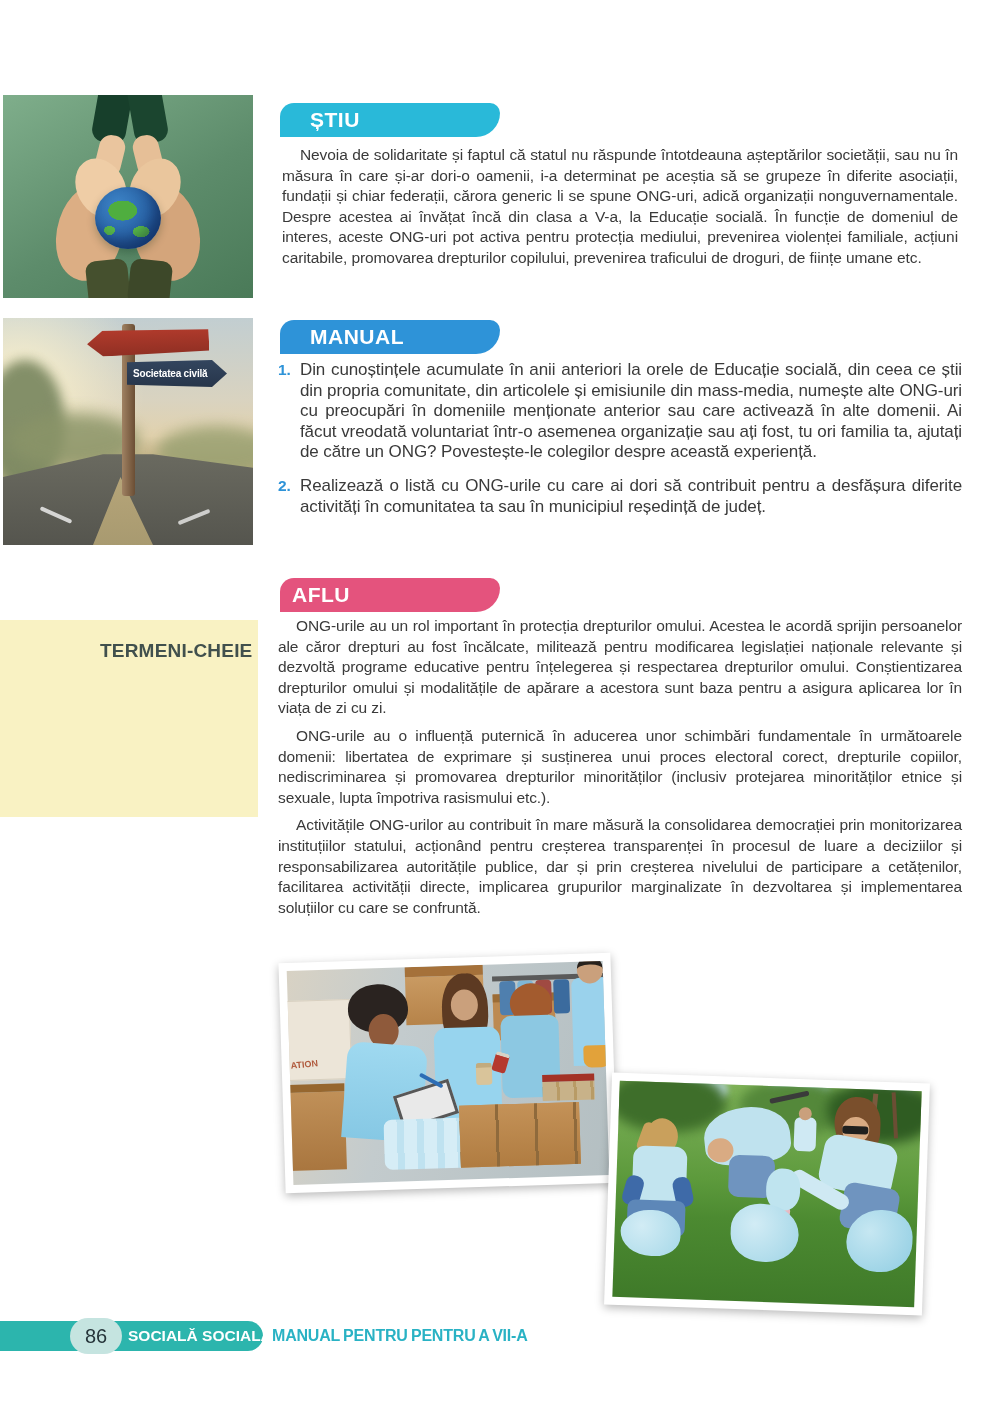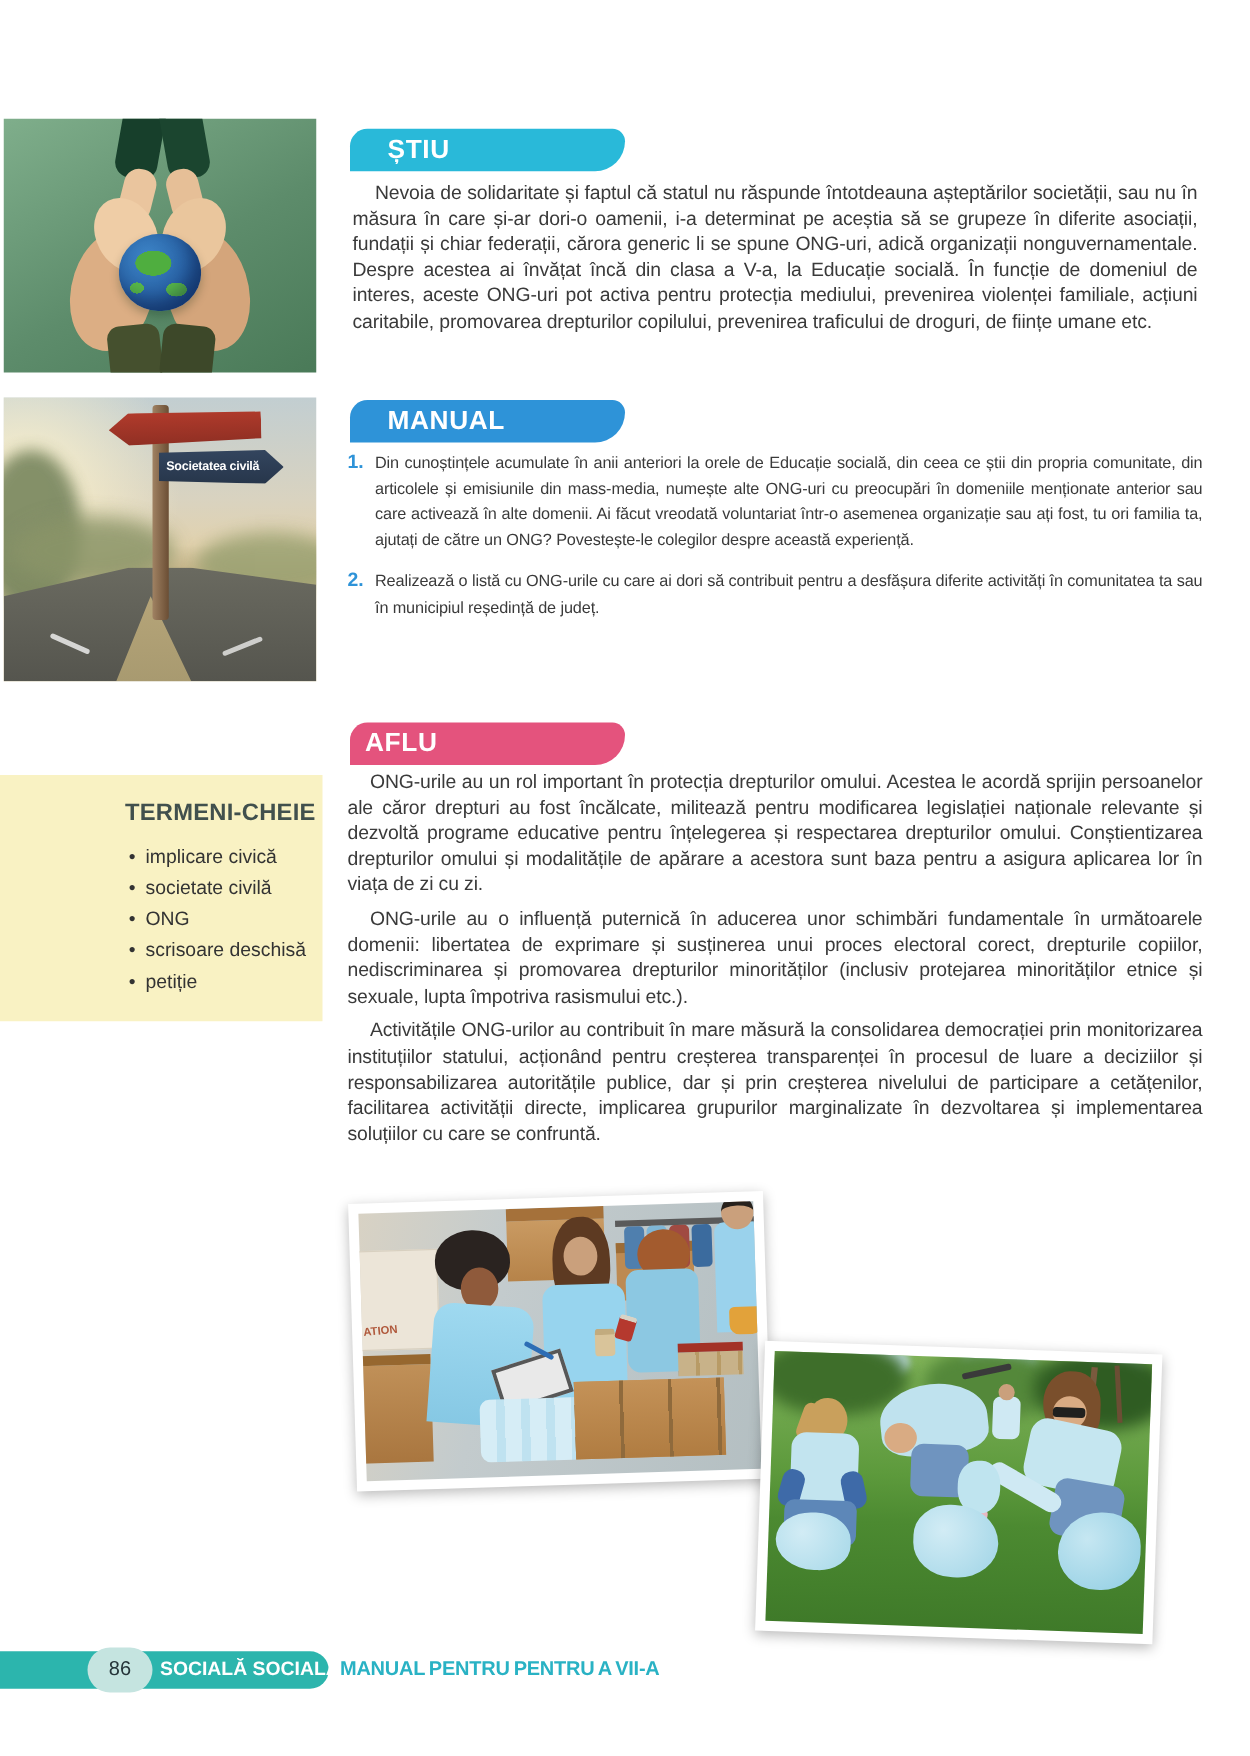--- a/index.html
+++ b/index.html
@@ -36,21 +36,21 @@
     margin:4px;text-align:justify;font-size:15.5px;line-height:20.6px;
     color:var(--body-text);letter-spacing:-.1px;
   }
   .indent{text-indent:18px;}
   #stiu-body{top:141px;}
   #exersez-block{top:360px;}
   #aflu-block{top:616px;}
   #aflu-block p{margin:0 0 7px 0;}
   .ex-item{display:flex;margin:0 0 13px 0;}
   .ex-num{flex:0 0 22px;color:var(--list-number);font-weight:bold;font-size:15.5px;line-height:20.6px;}
-  .ex-text{text-align:justify;font-size:13px;line-height:20.6px;color:var(--body-text);letter-spacing:-.1px;}
+  .ex-text{text-align:justify;font-size:17px;line-height:20.6px;color:var(--body-text);letter-spacing:-.1px;}
 
   
   #termeni{
     position:absolute;left:0;top:620px;width:258px;height:197px;
     background:var(--termeni-bg);
   }
   #termeni h3{
     margin:20px 0 12px 100px;font-size:19px;letter-spacing:.2px;
     color:var(--termeni-title);
   }
@@ -175,21 +175,21 @@
   .k-hand4{left:160px;top:118px;width:15px;height:13px;background:#e8b9c2;border-radius:50%;transform:rotate(20deg);}
   .k-jean4{left:226px;top:96px;width:56px;height:46px;background:#6f94bf;border-radius:10px;transform:rotate(8deg);}
   .k-bag1{left:116px;top:118px;width:68px;height:58px;background:radial-gradient(circle at 35% 35%,#d2ecf5,#9fd4e6);border-radius:45% 55% 50% 50%;}
   .k-bag2{left:6px;top:128px;width:60px;height:46px;background:radial-gradient(circle at 35% 35%,#d2ecf5,#a6d8e8);border-radius:50% 50% 45% 55%;}
   .k-bag3{left:232px;top:120px;width:66px;height:62px;background:radial-gradient(circle at 35% 35%,#c6e7f2,#8fcde2);border-radius:55% 45% 50% 50%;}
   .k-bag4{left:150px;top:82px;width:34px;height:42px;background:#bfe4ef;border-radius:45%;}
 
   
   #footer-bar{position:absolute;left:0;top:1321px;width:263px;height:30px;background:var(--footer-teal);border-radius:0 16px 16px 0;}
   #footer-pagepill{position:absolute;left:70px;top:1318px;width:52px;height:36px;border-radius:18px;background:#c5e4e0;
-    color:#26353a;font-size:16px;text-align:center;line-height:36px;}
+    color:#26353a;font-size:20px;text-align:center;line-height:36px;}
   #footer-subject{position:absolute;left:128px;top:1321px;height:30px;line-height:30px;color:#fff;font-weight:bold;font-size:15.5px;letter-spacing:0;}
   #footer-manual{position:absolute;left:272px;top:1321px;height:30px;line-height:30px;color:var(--manual-text);
     font-weight:bold;font-size:16px;letter-spacing:-.2px;word-spacing:-1px;}
 </style>
 </head>
 <body>
 
 <div class="photo" id="photo-globe">
   <div class="pg-piece pg-sleeveL"></div>
   <div class="pg-piece pg-sleeveR"></div>
@@ -243,27 +243,20 @@
   <span>AFLU</span>
 </div>
 <div class="col" id="aflu-block">
   <p class="bodytext indent">ONG-urile au un rol important în protecția drepturilor omului. Acestea le acordă sprijin persoanelor ale căror drepturi au fost încălcate, militează pentru modificarea legislației naționale relevante și dezvoltă programe educative pentru înțelegerea și respectarea drepturilor omului. Conștientizarea drepturilor omului și modalitățile de apărare a acestora sunt baza pentru a asigura aplicarea lor în viața de zi cu zi.</p>
   <p class="bodytext indent">ONG-urile au o influență puternică în aducerea unor schimbări fundamentale în următoarele domenii: libertatea de exprimare și susținerea unui proces electoral corect, drepturile copiilor, nediscriminarea și promovarea drepturilor minorităților (inclusiv protejarea minorităților etnice și sexuale, lupta împotriva rasismului etc.).</p>
   <p class="bodytext indent">Activitățile ONG-urilor au contribuit în mare măsură la consolidarea democrației prin monitorizarea instituțiilor statului, acționând pentru creșterea transparenței în procesul de luare a deciziilor și responsabilizarea autoritățile publice, dar și prin creșterea nivelului de participare a cetățenilor, facilitarea activității directe, implicarea grupurilor marginalizate în dezvoltarea și implementarea soluțiilor cu care se confruntă.</p>
 </div>
 
 <div id="termeni">
   <h3>TERMENI-CHEIE</h3>
-  <ul>
-    <li>implicare civică</li>
-    <li>societate civilă</li>
-    <li>ONG</li>
-    <li>scrisoare deschisă</li>
-    <li>petiție</li>
-  </ul>
 </div>
 
 <div class="polaroid" id="photo-donation">
   <div class="scene sc-don">
     <div class="d d-box1"></div>
     <div class="d d-box2"></div>
     <div class="d d-rackbar"></div>
     <div class="d d-cl1"></div>
     <div class="d d-cl2"></div>
     <div class="d d-cl3"></div>

